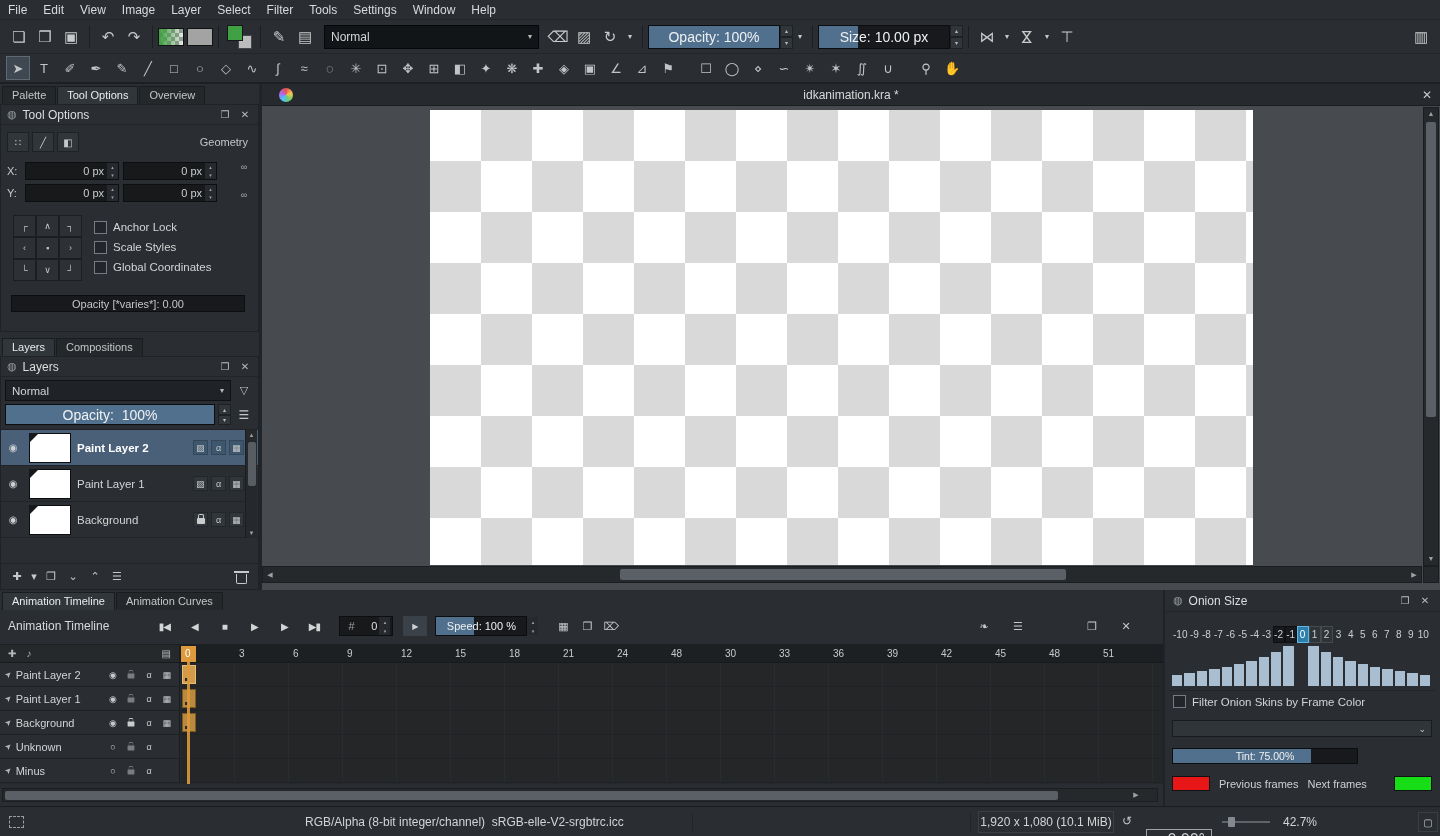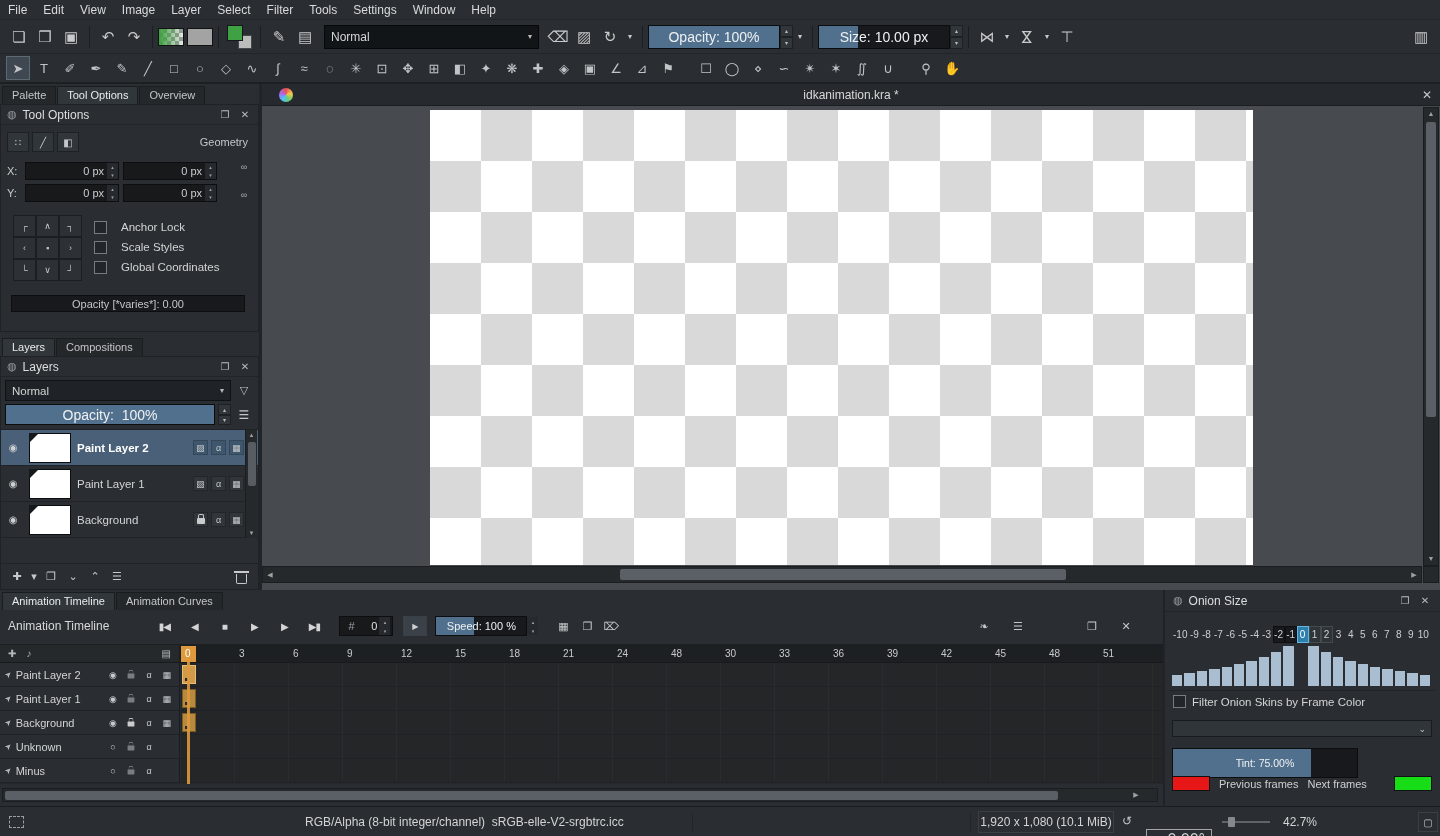--- a/index.html
+++ b/index.html
@@ -55,21 +55,21 @@
 .num-field{width:94px;height:18px;background:#17191b;border:1px solid #0c0e10;display:flex;align-items:center}
 .nf-val{flex:1;text-align:right;font-size:11px;color:#cbced0;padding-right:3px}
 .nf-spin{width:11px;height:100%;display:flex;flex-direction:column}
 .nf-spin i{flex:1;font-style:normal;font-size:5px;color:#9da2a6;display:flex;align-items:center;justify-content:center;background:#26292d}
 #link-col{position:absolute;right:6px;top:7px;width:16px;height:38px;display:flex;flex-direction:column;justify-content:space-between}
 .link-btn{font-size:9px;color:#aeb2b5;text-align:center}
 #anchor-block{display:flex;padding:10px 0 0 12px}
 #anchor-grid{display:grid;grid-template-columns:repeat(3,23px);grid-auto-rows:22px}
 .anchor-cell{display:flex;align-items:center;justify-content:center;background:#2d3135;border:1px solid #1c1f22;font-size:9px;color:#c6c9cb}
 #cb-col{margin-left:12px;padding-top:2px}
-.cb-row{display:flex;align-items:center;gap:14px;height:20px}
+.cb-row{display:flex;align-items:center;gap:6px;height:20px}
 .cb{width:13px;height:13px;background:#22262a;border:1px solid #767c81}
 .cb-lbl{font-size:11.5px;color:#d2d4d5}
 #to-opacity{margin:14px 10px 0;width:234px;height:17px}
 #to-opacity .s-lbl{font-size:11px;color:#c3c6c8}
 #ly-tabs{position:absolute;left:2px;top:254px}
 #ly-dock{position:absolute;left:0;top:272px;width:259px;height:234px}
 .ly-row{display:flex;align-items:center;padding:3px 4px 0;gap:3px}
 .ly-combo{flex:1;height:21px;background:#1f2327;border:1px solid #101315;display:flex;align-items:center;padding:0 6px}
 .ly-combo .c-lbl{flex:1;font-size:11.5px}
 .funnel{width:20px;text-align:center;font-size:11px;color:#c3c6c8}
@@ -164,21 +164,21 @@
 #on-numbers{position:absolute;left:7px;top:36px;width:258px;display:flex}
 .on-num{flex:1;text-align:center;font-size:10px;color:#cdd0d2;line-height:15px;border:1px solid transparent;overflow:visible;white-space:nowrap}
 .on-num.dark{background:#17191c;border-color:#0d0f11}
 .on-num.boxed{background:#2f3438;border-color:#454a4f}
 .on-num.current{background:#2d7fae;border-color:#61b6e2;color:#fff}
 #on-bars{position:absolute;left:7px;top:56px;width:258px;height:40px;display:flex;align-items:flex-end;gap:2px}
 .on-bar{flex:1;background:#a9bed1}
 #on-div{position:absolute;left:4px;top:100px;width:266px;height:1px;background:#222528}
 #on-filter{position:absolute;left:8px;top:105px;display:flex;align-items:center;gap:6px}
 #on-expander{position:absolute;left:7px;top:130px;width:260px;height:17px;background:#30353a;border:1px solid #191c1f;display:flex;align-items:center;justify-content:flex-end;padding-right:5px;font-size:9px;color:#c3c6c8}
-#tint-slider{position:absolute;left:7px;top:158px;width:186px;height:30px}
+#tint-slider{position:absolute;left:7px;top:158px;width:186px;height:16px}
 #tint-slider .s-lbl{font-size:10.5px}
 #on-swatches{position:absolute;left:7px;top:186px;width:260px;display:flex;align-items:center;gap:9px}
 .swatch{width:38px;height:15px;border:1px solid #101214}
 #next-swatch{margin-left:auto}
 .sw-lbl{font-size:11px;color:#cdd0d2}
 
 #statusbar{position:absolute;left:0;top:806px;width:1440px;height:30px;background:#2a2e32;border-top:1px solid #1a1d20}
 #st-selicon{position:absolute;left:9px;top:9px;width:15px;height:12px;border:1px dashed #9aa0a4}
 #st-colorspace{position:absolute;left:305px;top:8px;font-size:12px;color:#d2d4d5;white-space:pre}
 .st-sep{position:absolute;top:6px;width:1px;height:18px;background:#222528}

